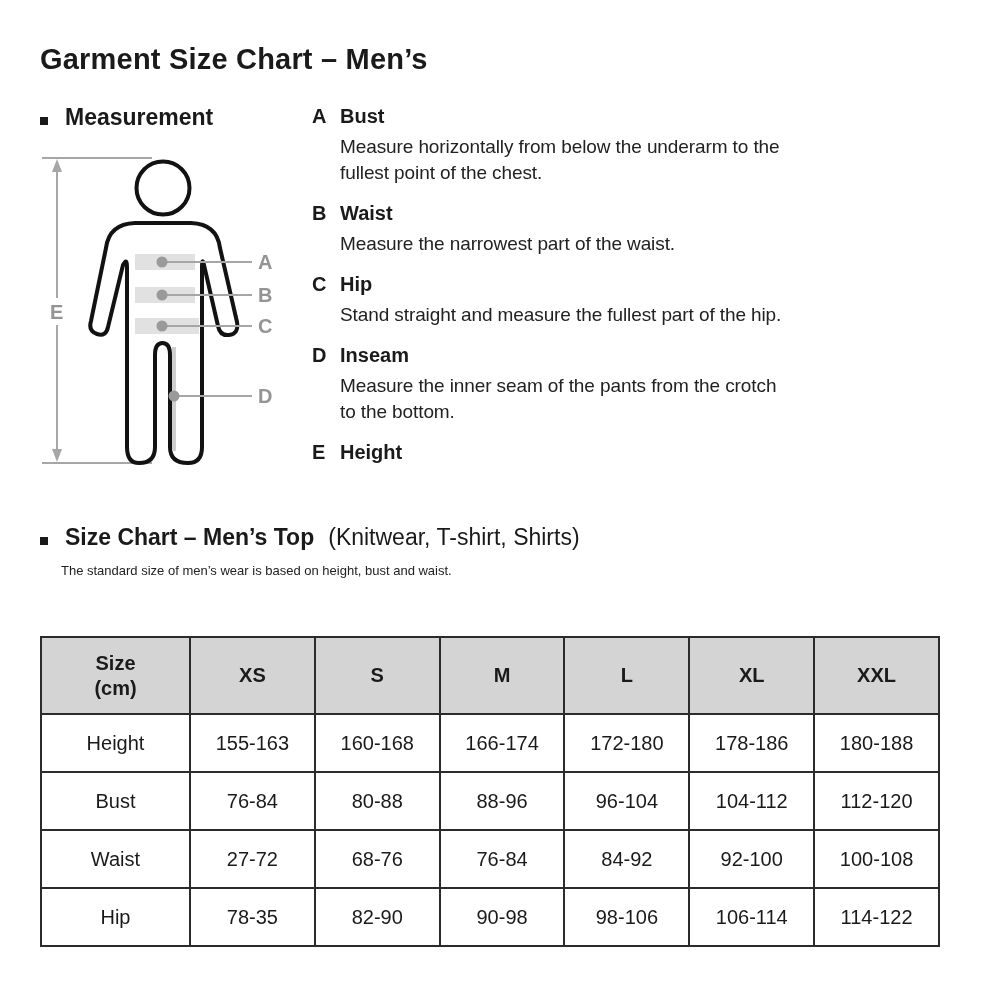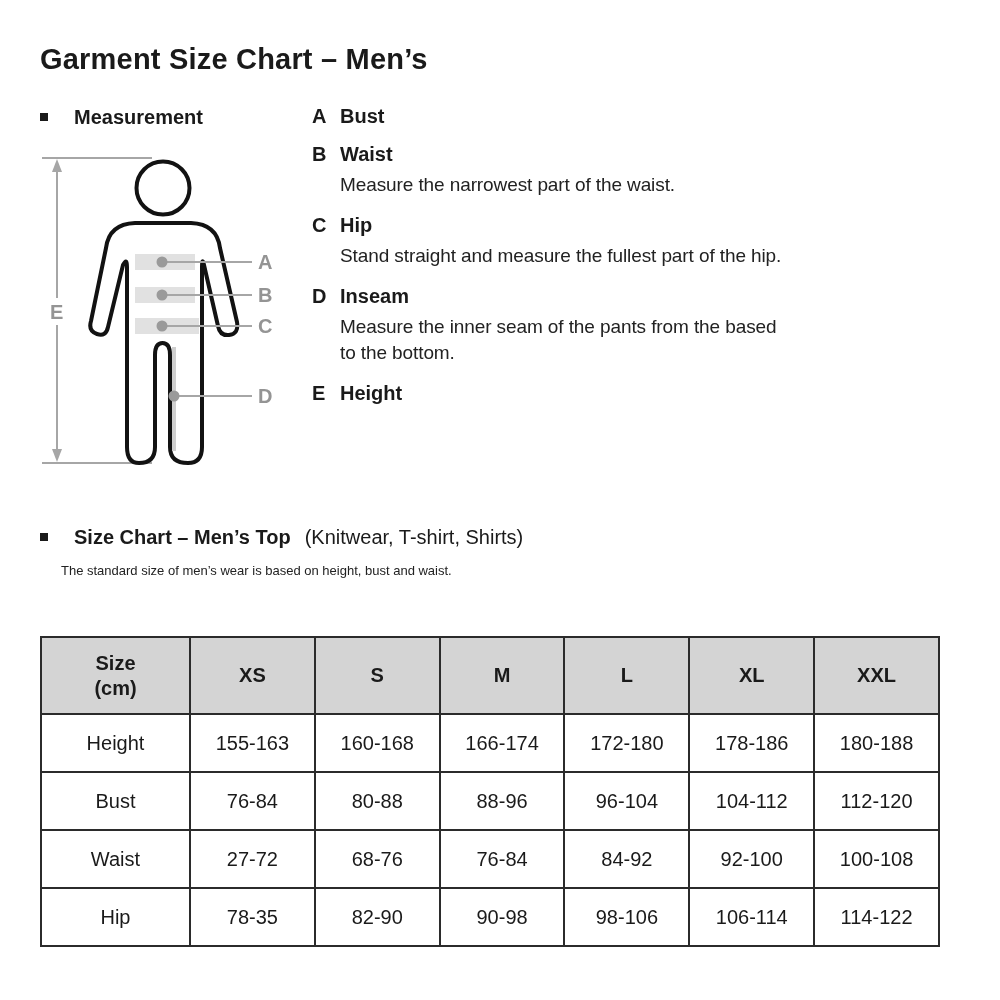--- a/index.html
+++ b/index.html
@@ -17,21 +17,21 @@
   html,body{margin:0;padding:0;}
   body{
     width:1000px;height:1000px;background:#ffffff;color:var(--text);
     font-family:"Liberation Sans", sans-serif;overflow:hidden;
   }
   .page{padding:0 40px;width:836px;}
   .title{font-size:29px;font-weight:700;margin:42px 0 0 0;line-height:34px;letter-spacing:.2px;}
   .top-section{display:flex;margin-top:29px;}
   .left-col{width:272px;flex:none;}
   .right-col{flex:1;min-width:0;}
-  .section-heading{display:flex;align-items:flex-start;gap:26px;font-size:20px;font-weight:700;line-height:24px;}
+  .section-heading{display:flex;align-items:center;gap:17px;font-size:23px;font-weight:700;line-height:24px;}
   .bullet{width:8px;height:8px;background:#1a1a1a;flex:none;margin-top:8px;}
   .heading-note{font-weight:400;margin-left:14px;}
   .diagram{margin-top:12px;display:block;}
   .def-item{margin-bottom:16px;}
   .def-term{display:flex;font-size:20px;font-weight:700;line-height:22px;}
   .def-letter{width:28px;flex:none;}
   .def-desc{margin:7px 0 0 28px;font-size:19px;line-height:26px;max-width:620px;
     letter-spacing:-0.1px;color:var(--desc-text);}
   .section2{margin-top:42px;}
   .subtitle{margin:10px 0 0 21px;font-size:13px;line-height:24px;color:var(--desc-text);}
@@ -106,41 +106,42 @@
       </svg>
     </div>
 
     <div class="right-col">
 
     <div class="def-item">
           <div class="def-term">
             <span class="def-letter">A</span>
             <span>Bust</span>
           </div>
+          <div class="def-desc">Measure horizontally from below the underarm to the fullest point of the chest.</div>
         </div>
         <div class="def-item">
           <div class="def-term">
             <span class="def-letter">B</span>
             <span>Waist</span>
           </div>
           <div class="def-desc">Measure the narrowest part of the waist.</div>
         </div>
         <div class="def-item">
           <div class="def-term">
             <span class="def-letter">C</span>
             <span>Hip</span>
           </div>
           <div class="def-desc">Stand straight and measure the fullest part of the hip.</div>
         </div>
         <div class="def-item">
           <div class="def-term">
             <span class="def-letter">D</span>
             <span>Inseam</span>
           </div>
-          <div class="def-desc">Measure the inner seam of the pants from the based to the bottom.</div>
+          <div class="def-desc">Measure the inner seam of the pants from the crotch to the bottom.</div>
         </div>
         <div class="def-item">
           <div class="def-term">
             <span class="def-letter">E</span>
             <span>Height</span>
           </div>
         </div>
       </div>
   </div>
 

